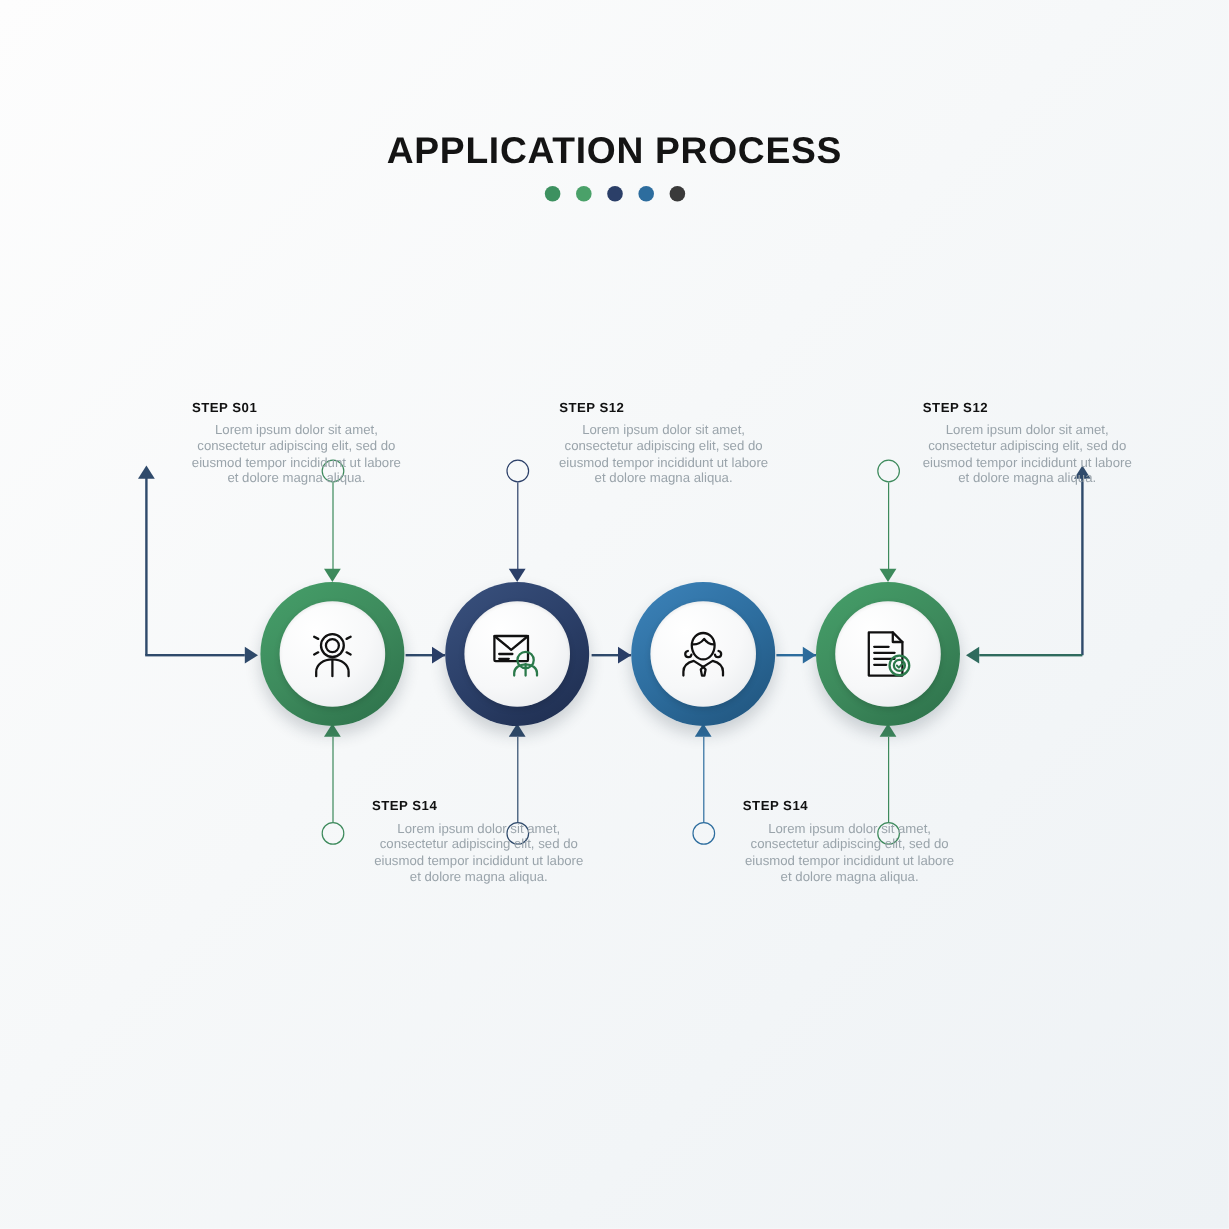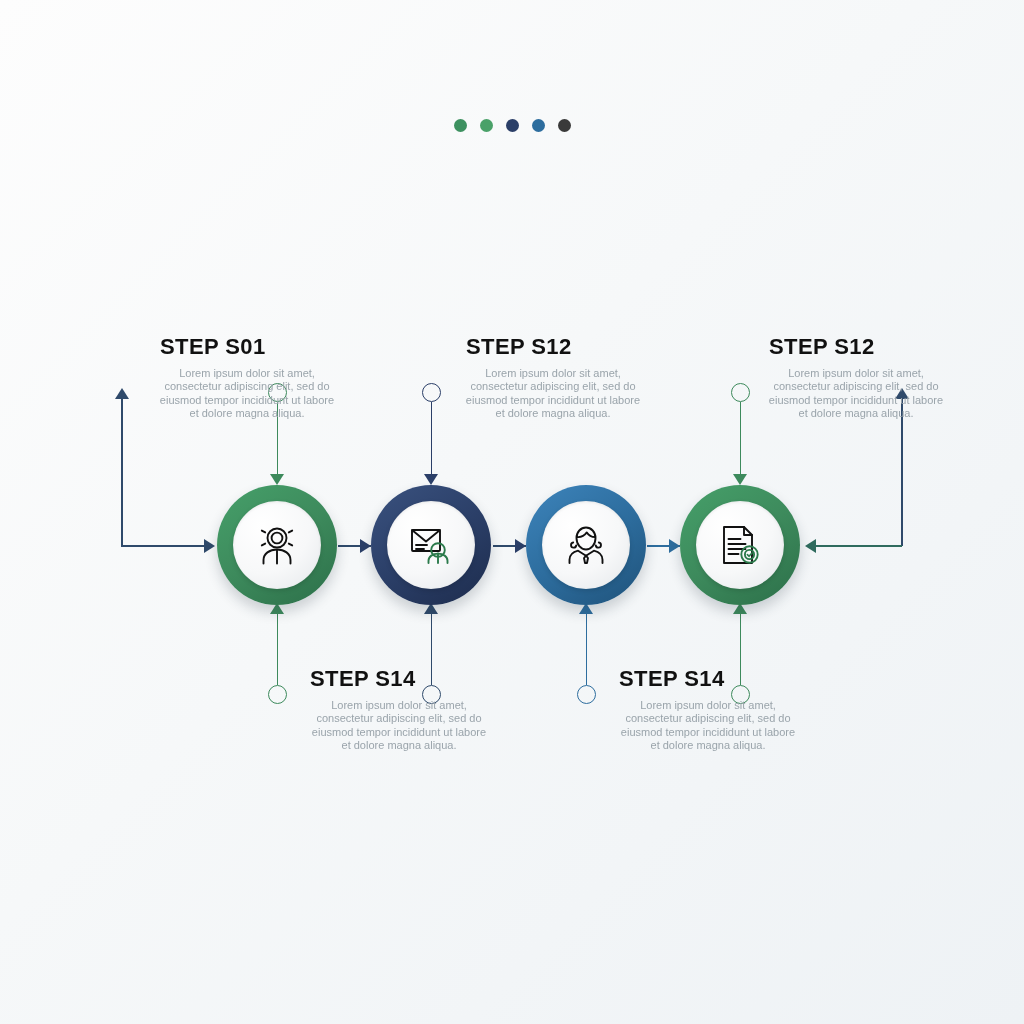--- a/index.html
+++ b/index.html
@@ -101,21 +101,21 @@
     position: absolute;
     height: 1.6px;
   }
 
   
   .txt {
     position: absolute;
     width: 178px;
   }
   .txt .step {
-    font-size: 22px;
+    font-size: 11px;
     font-weight: bold;
     color: #111111;
     letter-spacing: 0.4px;
     margin: 0 0 7px 0;
     white-space: nowrap;
   }
   .txt .body {
     font-size: 11px;
     line-height: 13.4px;
     color: #9aa4ab;
@@ -124,20 +124,21 @@
     text-align: center;
   }
   .txt.above .step { margin-left: 2px; }
 </style>
 </head>
 <body>
 
 <div id="stage">
 
   <div class="header">
+    <h1 class="title">APPLICATION PROCESS</h1>
     <div class="dots">
       <span class="dot" style="background:#3d9160"></span>
       <span class="dot" style="background:#4aa169"></span>
       <span class="dot" style="background:#2b3f68"></span>
       <span class="dot" style="background:#2d6d9e"></span>
       <span class="dot" style="background:#3a3a3a"></span>
     </div>
   </div>
 
   <div class="vline" style="left:121px; top:398px; height:148px; background:#2f4a6b;"></div>

